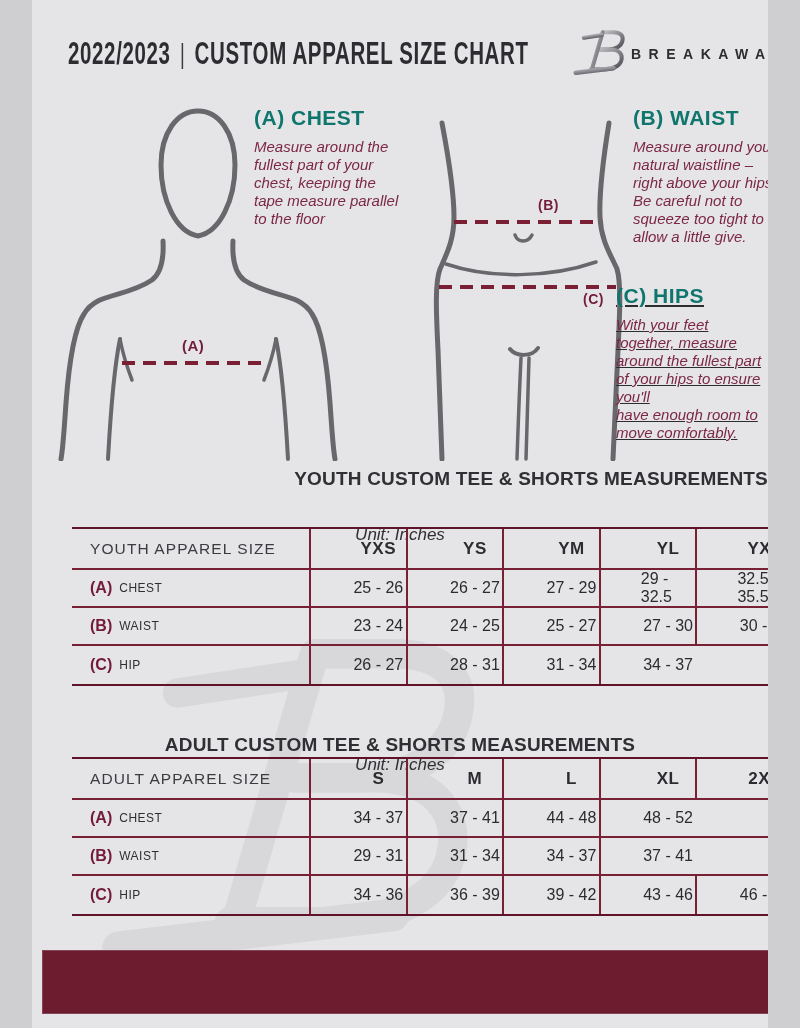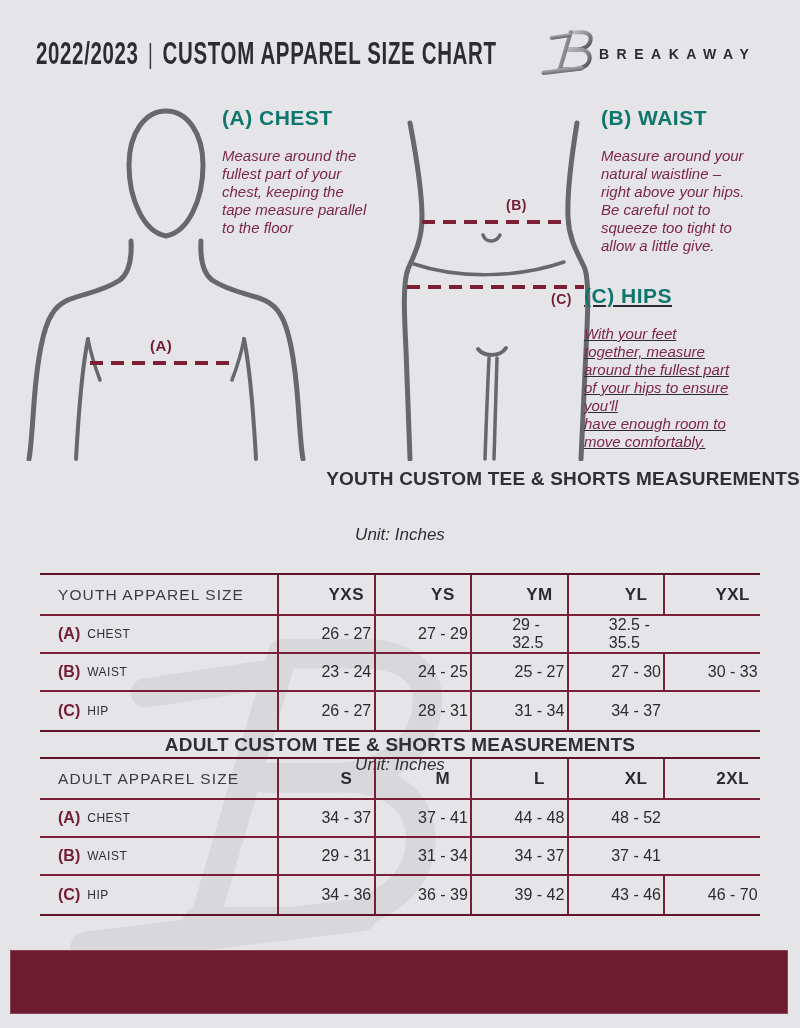--- a/index.html
+++ b/index.html
@@ -1,18 +1,18 @@
 <!DOCTYPE html>
 <html><head>
 <meta charset="utf-8">
 <style>
   * { margin:0; padding:0; box-sizing:border-box; }
   html,body { background:#cfcfd2; }
   .page{
-    position:relative; width:800px; height:1028px; margin:0 auto;
+    position:relative; width:736px; height:1028px; margin:0 auto;
     background:#e5e5e7; overflow:hidden;
     font-family:"Liberation Sans", sans-serif; color:#2d2d31;
   }
   
   .doc-title{
     position:absolute; left:36px; top:36px; display:flex; align-items:center;
     white-space:nowrap; transform:scaleX(0.66); transform-origin:left center;
     font-weight:bold; font-size:31px; letter-spacing:1px; color:#2d2d31;
   }
   .doc-title .sep{ font-weight:400; margin:0 14px; font-size:28px; color:#3c3c40; }
@@ -28,33 +28,33 @@
   .marker{ position:absolute; font-weight:bold; color:#731b38; font-size:15px; letter-spacing:.5px; }
   #markerA{ left:150px; top:337px; }
   #markerB{ left:506px; top:197px; font-size:14px; }
   #markerC{ left:551px; top:291px; font-size:14px; }
   .guide-block{ position:absolute; width:195px; }
   #chest-block{ left:222px; top:106px; }
   #waist-block{ left:601px; top:106px; }
   #hips-block{ left:584px; top:284px;text-decoration:underline; }
   .guide-heading{ font-size:21px; font-weight:bold; color:#0f766e; letter-spacing:.5px; }
   .guide-desc{
-    margin-top:17px; font-size:15px; line-height:18px; font-style:italic;
+    margin-top:8px; font-size:15px; line-height:18px; font-style:italic;
     color:#7c2746; white-space:pre-line;
   }
   
   .section-title{ position:absolute; width:100%; text-align:center; font-size:19px; font-weight:bold; color:#303034; letter-spacing:.2px; }
   .section-subtitle{ position:absolute; width:100%; text-align:center; font-size:17px; font-style:italic; color:#303034;margin-top:31px; }
   #youth-title{ top:468px;text-align:right; }  #youth-subtitle{ top:494px; }
   #adult-title{ top:698px;margin-top:36px; }  #adult-subtitle{ top:724px; }
   .size-table{
     position:absolute; left:40px; width:720px;
     border-top:2.5px solid #601228; border-bottom:2.5px solid #601228;
   }
-  #youth-table{ top:527px;margin-top:46px; }
+  #youth-table{ top:527px; }
   #adult-table{ top:757px;text-align:center; }
   .t-row{
     display:grid; grid-template-columns:237px repeat(5,1fr);
     height:38px; border-bottom:2px solid #772036;
   }
   .t-row.t-head{ height:41px; }
   .t-row:last-child{ border-bottom:none; }
   .t-cell{
     display:flex; align-items:center; justify-content:center;
     font-size:16px; color:#2c2c30;
@@ -180,20 +180,21 @@
       <div class="t-cell">YS</div>
       <div class="t-cell">YM</div>
       <div class="t-cell">YL</div>
       <div class="t-cell">YXL</div>
     </div>
     <div class="t-row">
       <div class="t-cell t-label">
         <span class="pfx">(A)</span>
         <span class="row-name">CHEST</span>
       </div>
+      <div class="t-cell">25 - 26</div>
       <div class="t-cell">26 - 27</div>
       <div class="t-cell">27 - 29</div>
       <div class="t-cell">29 - 32.5</div>
       <div class="t-cell">32.5 - 35.5</div>
     </div>
     <div class="t-row">
       <div class="t-cell t-label">
         <span class="pfx">(B)</span>
         <span class="row-name">WAIST</span>
       </div>

